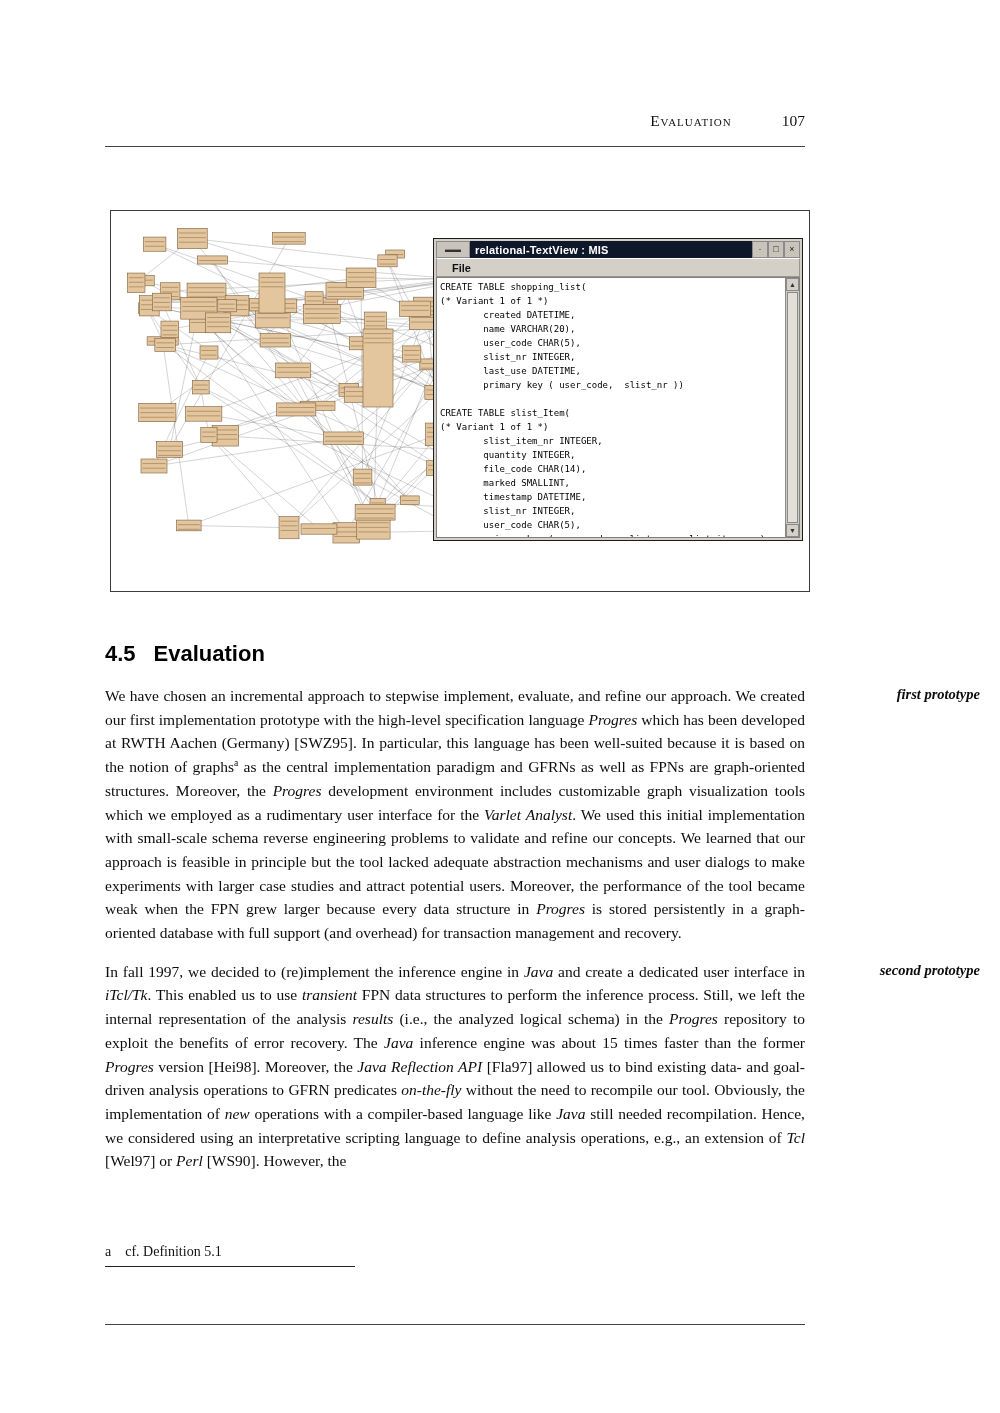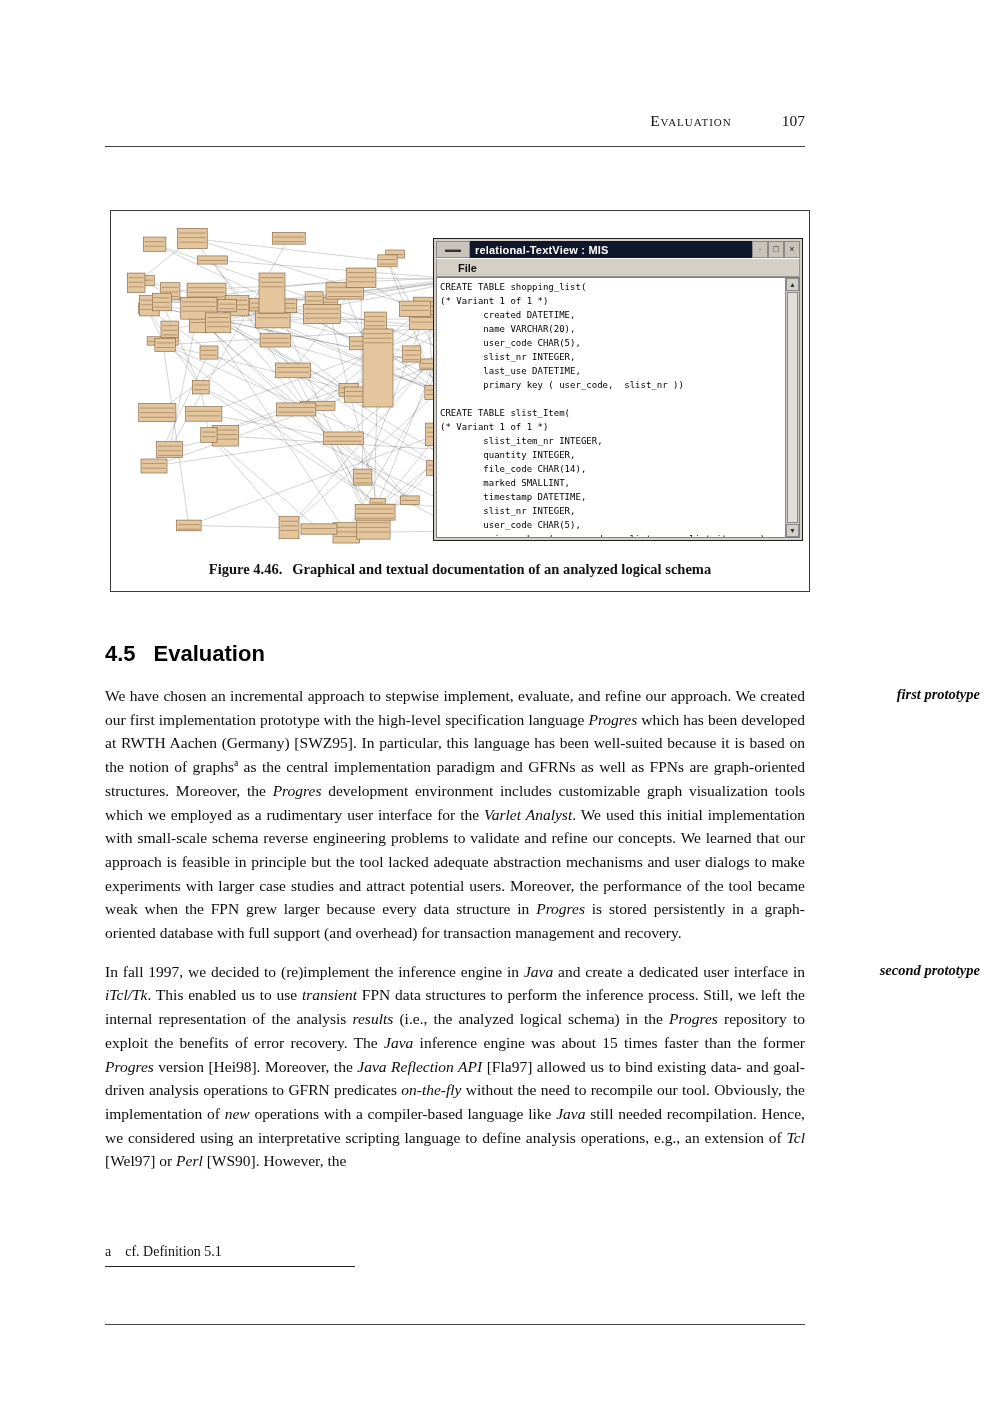--- a/index.html
+++ b/index.html
@@ -48,21 +48,21 @@
     white-space:nowrap; overflow:hidden;
   }
   .tbtn {
     width:16px; background:#c8c4bc; border:1px solid #8a8a8a;
     display:flex; align-items:center; justify-content:center;
     font-size:9px; color:#222; line-height:1; cursor:default;
   }
   .menubar {
     height:19px; background:#d4d0c8; border:1px solid #9a968e;
     border-top-color:#fff; display:flex; align-items:center;
-    padding:0 21px; font-weight:bold; font-size:11px;text-align:right;
+    padding:0 15px; font-weight:bold; font-size:11px;text-align:right;
   }
   .textpane {
     height:261px; background:#fff; border:1px solid #808080; display:flex;
   }
   .code {
     flex:1; font-family:"DejaVu Sans Mono", monospace; font-size:9px;
     line-height:14px; padding:2px 0 0 3px; white-space:pre; overflow:hidden; color:#000;
   }
   .vscroll { width:14px; background:#cfccc4; border-left:1px solid #8a8a8a; display:flex; flex-direction:column; }
   .sbtn {
@@ -558,23 +558,20 @@
 (* Variant 1 of 1 *)
         fdata VARCHAR,</pre>
         <div class="vscroll">
           <span class="sbtn">▲</span>
           <span class="sthumb"></span>
           <span class="sbtn">▼</span>
         </div>
       </div>
     </div>
 
-    <div class="figcap">
-      <span class="cap-label">Figure 4.46.</span><span>Graphical and textual documentation of an analyzed logical schema</span>
-    </div>
   </div>
 
   <h2 class="section-heading">
     <span class="sec-num">4.5</span><span>Evaluation</span>
   </h2>
 
   <div class="content">
     <p class="para">
       <span class="margin-note">first prototype</span>
       <span class="para-text"><span>We have chosen an incremental approach to stepwise implement, evaluate, and refine our approach. We created our first implementation prototype with the high-level specification language </span><i>Progres</i><span> which has been developed at RWTH Aachen (Germany) [SWZ95]. In particular, this language has been well-suited because it is based on the notion of graphs</span><sup>a</sup><span> as the central implementation paradigm and GFRNs as well as FPNs are graph-oriented structures. Moreover, the </span><i>Progres</i><span> development environment includes customizable graph visualization tools which we employed as a rudimentary user interface for the </span><i>Varlet Analyst</i><span>. We used this initial implementation with small-scale schema reverse engineering problems to validate and refine our concepts. We learned that our approach is feasible in principle but the tool lacked adequate abstraction mechanisms and user dialogs to make experiments with larger case studies and attract potential users. Moreover, the performance of the tool became weak when the FPN grew larger because every data structure in </span><i>Progres</i><span> is stored persistently in a graph-oriented database with full support (and overhead) for transaction management and recovery.</span></span>

